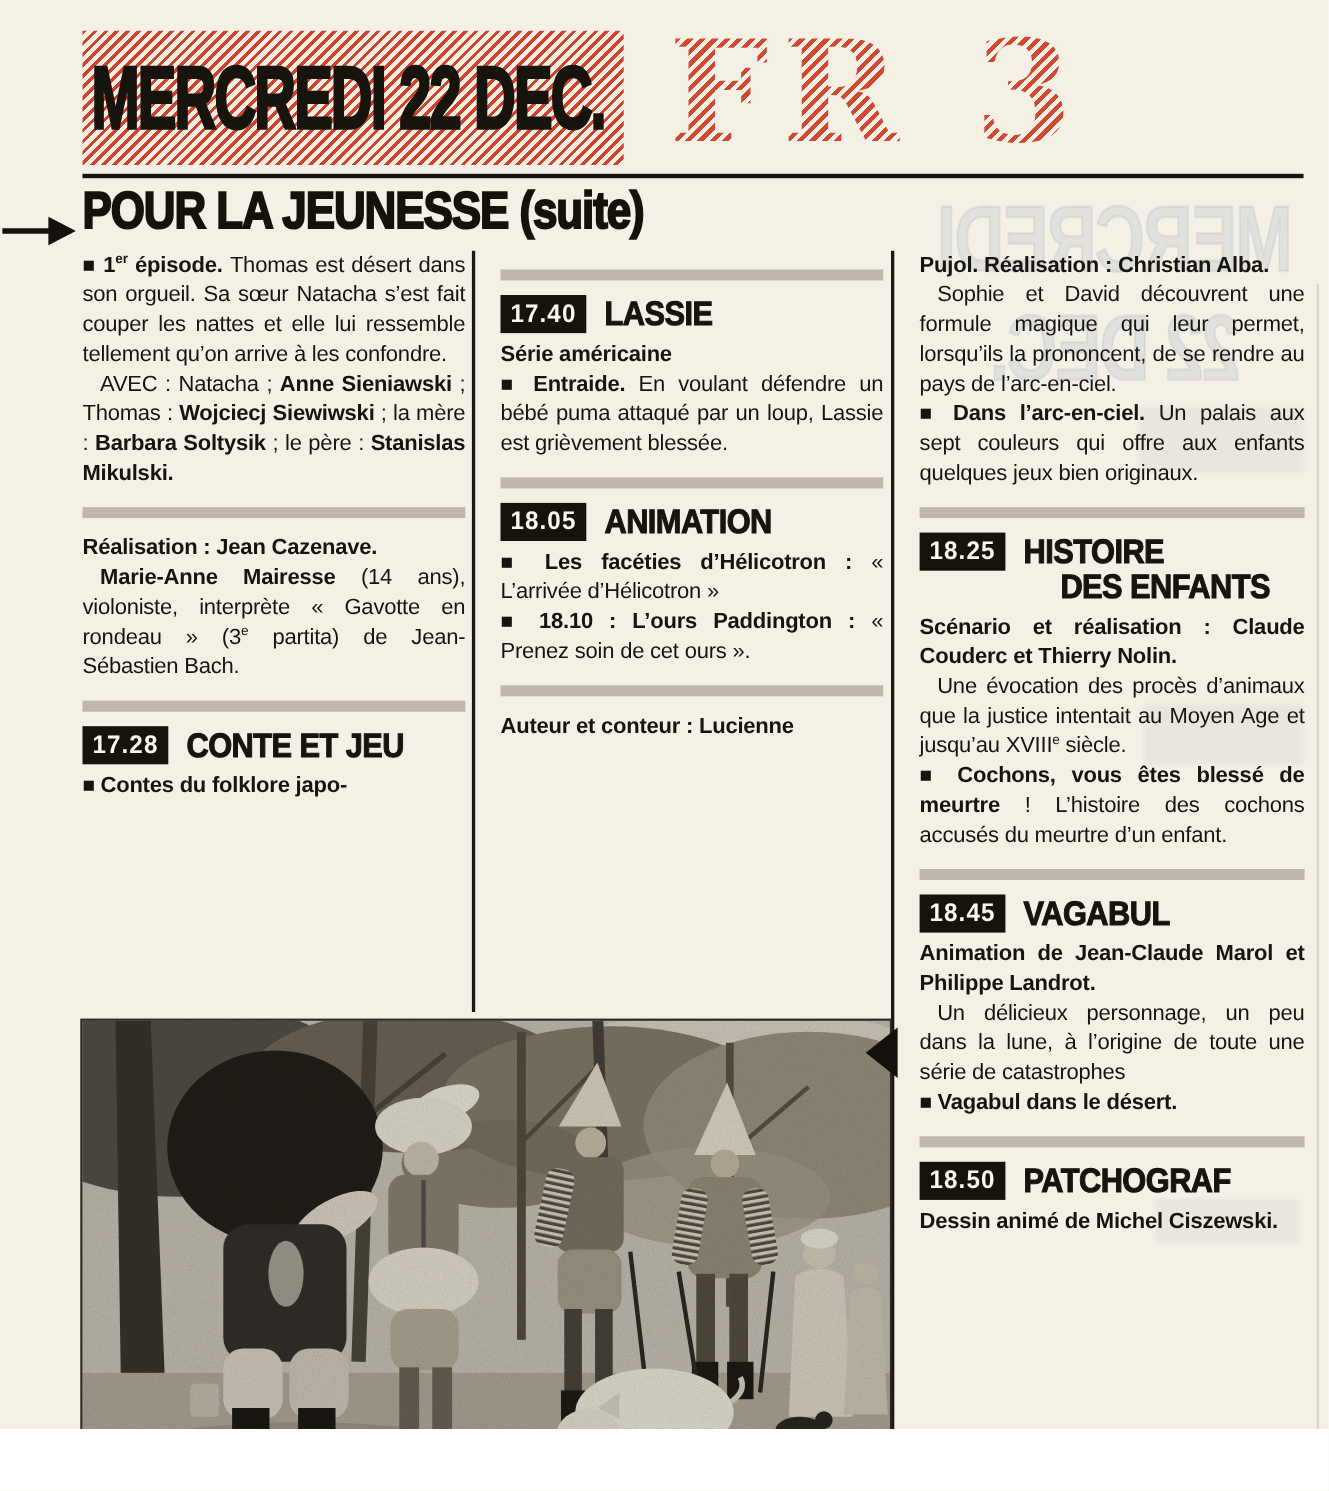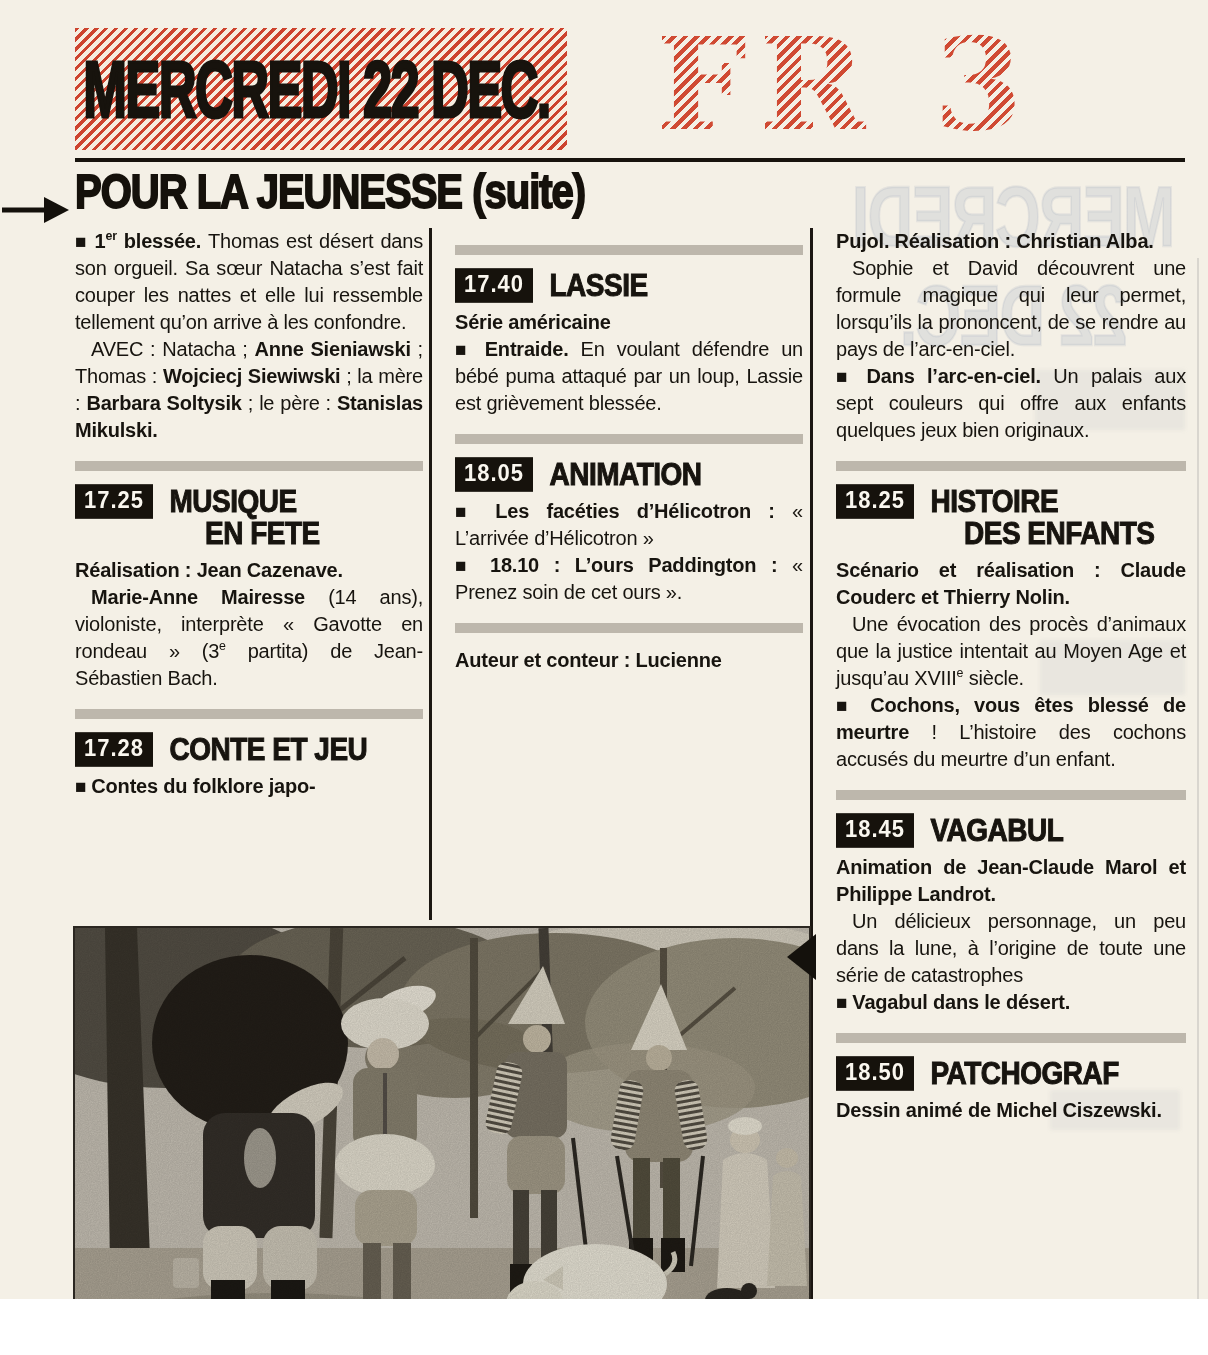--- a/index.html
+++ b/index.html
@@ -13,21 +13,21 @@
     position:absolute; left:75px; top:28px; width:492px; height:122px;
     background:repeating-linear-gradient(135deg,#cd432e 0 3px,#f6eee1 3px 7px);
     display:flex; align-items:center; overflow:visible;
   }
   .banner-date .txt{
     font-size:64px; font-weight:700; letter-spacing:-2px; white-space:nowrap;
     -webkit-text-stroke:2.5px #17130d; color:#17130d;
     transform:scale(0.82,1.25); transform-origin:left center; padding-left:10px;
   }
   .channel{
-    position:absolute; left:656px; top:18px; height:140px;
+    position:absolute; left:608px; top:18px; height:140px;
     font-family:"DejaVu Serif", serif; font-weight:bold; font-size:128px; line-height:132px;
     letter-spacing:12px;
     background:repeating-linear-gradient(135deg,#d04a33 0 4px, rgba(208,74,51,0) 4px 8px);
     -webkit-background-clip:text; background-clip:text; color:transparent;
   }
   .ghost{
     position:absolute; right:4px; top:168px; text-align:center;
     font-weight:700; font-size:74px; line-height:86px; letter-spacing:-2px;
     color:rgba(125,140,172,.16); -webkit-text-stroke:2px rgba(125,140,172,.13);
     transform:scale(-0.85,1.15); transform-origin:center top; white-space:pre-line;
@@ -111,28 +111,23 @@
     <polygon points="42,1 67,14 42,27" fill="#14110c"></polygon>
   </svg>
 
   <h1 class="section-heading">POUR LA JEUNESSE (suite)</h1>
 
   <div class="vrule a"></div>
   <div class="vrule b"></div>
   <div class="edge-line"></div>
 
   <div class="col col1">
-    <p class="p"><span class="sq">■ </span><span class="b">1</span><sup class="b">er</sup><span class="b"> blessée. </span><span>Thomas est désert dans son orgueil. Sa sœur Natacha s’est fait couper les nattes et elle lui ressemble tellement qu’on arrive à les confondre.</span></p>
+    <p class="p"><span class="sq">■ </span><span class="b">1</span><sup class="b">er</sup><span class="b"> épisode. </span><span>Thomas est désert dans son orgueil. Sa sœur Natacha s’est fait couper les nattes et elle lui ressemble tellement qu’on arrive à les confondre.</span></p>
     <p class="p ind"><span>AVEC : Natacha ; </span><span class="b">Anne Sieniawski</span><span> ; Thomas : </span><span class="b">Wojciecj Siewiwski</span><span> ; la mère : </span><span class="b">Barbara Soltysik</span><span> ; le père : </span><span class="b">Stanislas Mikulski.</span></p>
     <div class="graybar"></div>
-    <div class="prog-head">
-      <span class="badge">17.25</span>
-      <span class="ptitle">MUSIQUE</span>
-      <div class="t2" style="margin-left:130px">EN FETE</div>
-    </div>
     <p class="p"><span class="b">Réalisation : Jean Cazenave.</span></p>
     <p class="p ind"><span class="b">Marie-Anne Mairesse</span><span> (14 ans), violoniste, interprète « Gavotte en rondeau » (3</span><sup>e</sup><span> partita) de Jean-Sébastien Bach.</span></p>
     <div class="graybar"></div>
     <div class="prog-head">
       <span class="badge">17.28</span>
       <span class="ptitle">CONTE ET JEU</span>
     </div>
     <p class="p"><span class="sq">■ </span><span class="b">Contes du folklore japo-</span></p>
   </div>
 

